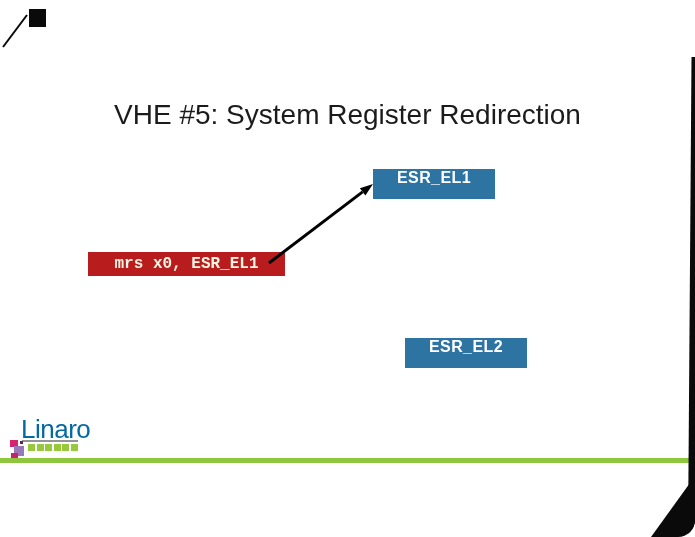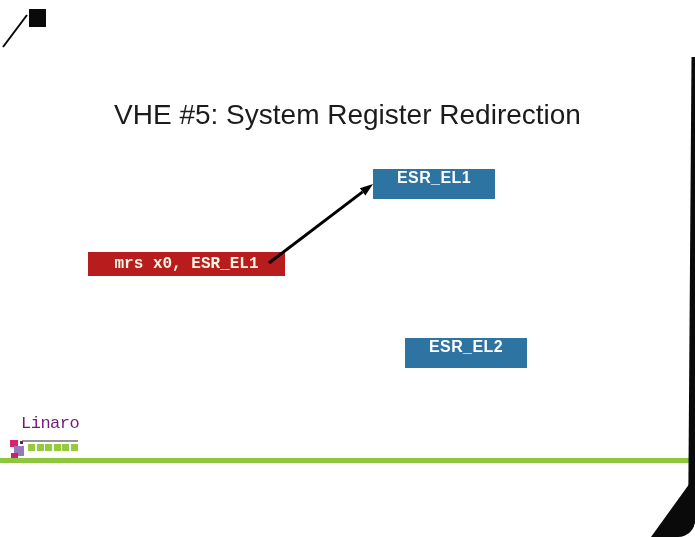--- a/index.html
+++ b/index.html
@@ -30,22 +30,22 @@
     position:absolute; width:122px; height:30px; background:#2e74a3;
     display:flex; align-items:flex-start; justify-content:center;
   }
   .register-box span {
     font-size:16px; font-weight:bold; color:#ffffff; letter-spacing:0.4px;
   }
   .register-el1 { left:373px; top:169px; }
   .register-el2 { left:373px; top:338px;margin-left:32px; }
   .overlay-svg { position:absolute; left:0; top:0; width:695px; height:537px; pointer-events:none; }
   .logo-text {
-    position:absolute; left:21px; top:414px; font-size:17px;
-    color:#701a75; letter-spacing:-0.5px;font-family:Liberation Mono, monospace;
+    position:absolute; left:21px; top:414px; font-size:26px;
+    color:#0369a1; letter-spacing:-0.5px;
   }
   .logo-underline {
     position:absolute; left:22px; top:440px; width:56px; height:2px; background:#939598;
   }
   .logo-squares { position:absolute; left:28px; top:444px; display:flex; gap:1.5px; }
   .logo-square { width:7px; height:7px; background:#97c93d; }
   .logo-pink-1 { position:absolute; left:10px; top:440px; width:8px;  height:7px;  background:#d6246e; }
   .logo-pink-dot { position:absolute; left:20px; top:441px; width:3px; height:3px; background:#5c2a4f; }
   .logo-purple { position:absolute; left:14px; top:446px; width:10px; height:10px; background:#9a77b8; }
   .logo-pink-2 { position:absolute; left:11px; top:453px; width:7px;  height:6px;  background:#c42566; }

